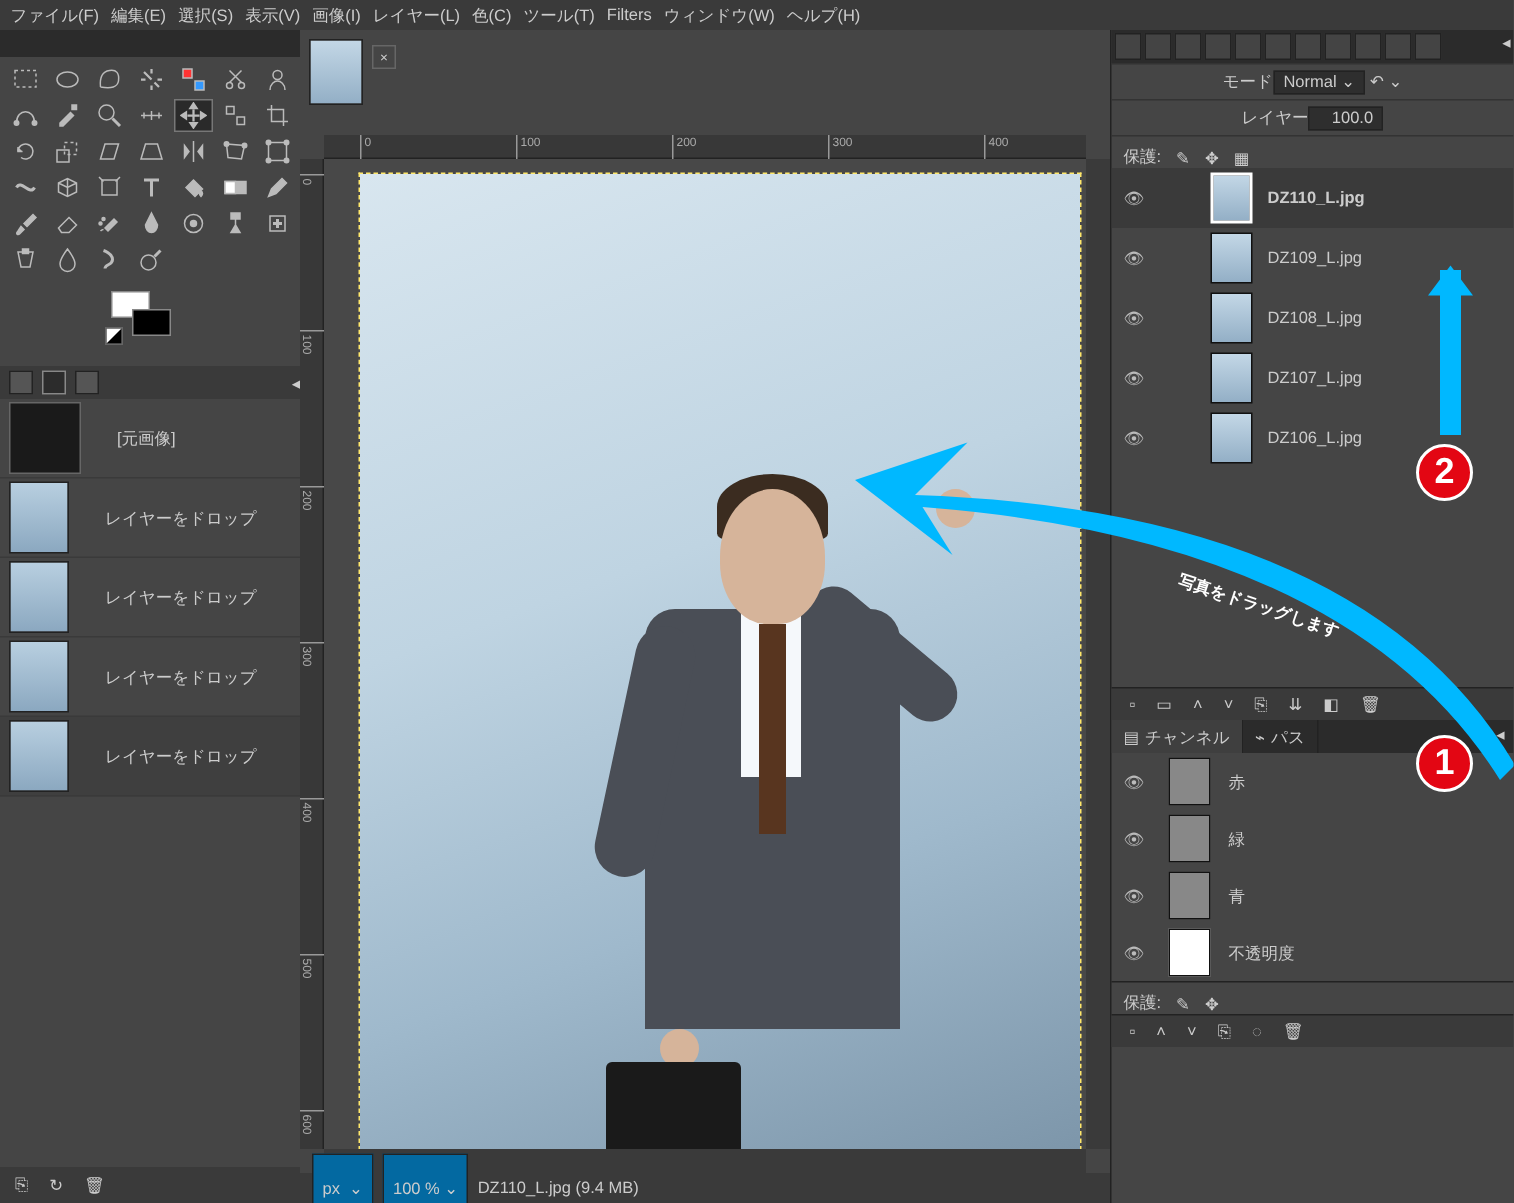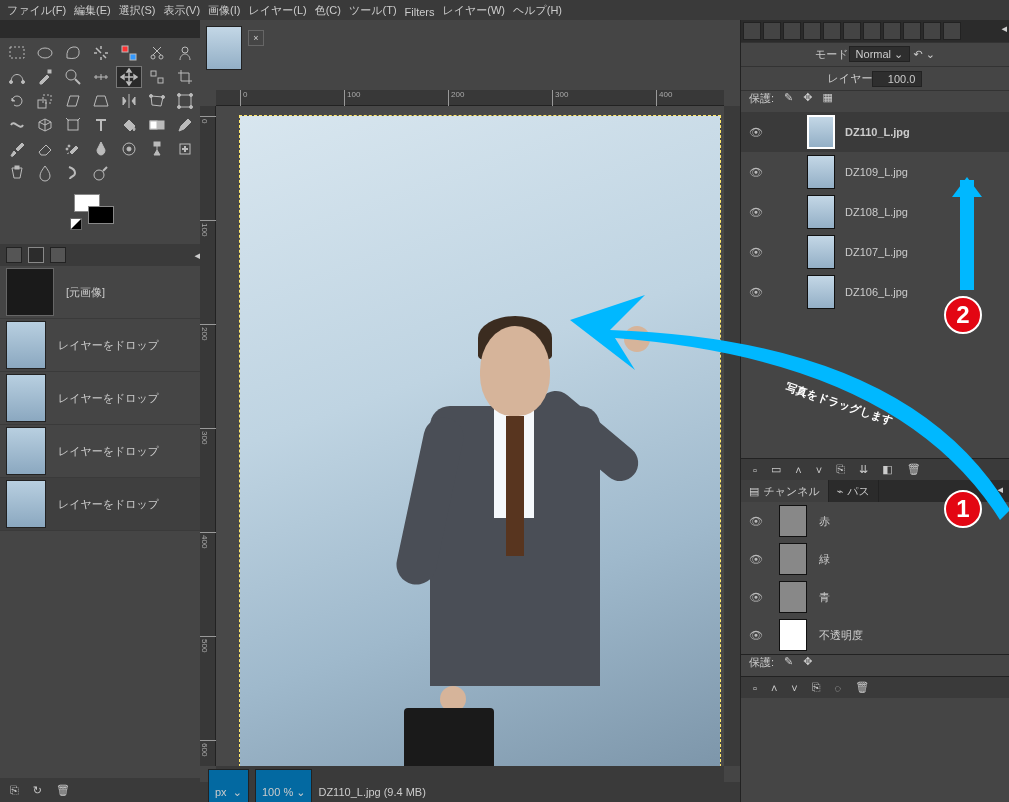--- a/index.html
+++ b/index.html
@@ -1,34 +1,34 @@
 <!DOCTYPE html>
 <html><head>
 <meta charset="utf-8">
 <style>
 *{margin:0;padding:0;box-sizing:border-box;font-family:"Meiryo",sans-serif;font-size:11px;color:#ccc;user-select:none}
 body{background:#454545;width:1009px;height:802px;overflow:hidden;position:relative}
-.menubar{height:20px;background:#3a3a3a;display:flex;align-items:flex-end;padding:0 4px;gap:2px}
+.menubar{height:20px;background:#3a3a3a;display:flex;align-items:center;padding:0 4px;gap:2px}
 .menubar span{padding:2px 3px;cursor:pointer}
 
 .left-col{position:absolute;left:0;top:20px;width:200px;height:782px;background:#454545}
 .tool-shapes{height:18px;background:#2b2b2b}
 .toolbox{padding:4px;display:grid;grid-template-columns:repeat(7,26px);gap:2px}
 .tool{width:26px;height:22px;display:flex;align-items:center;justify-content:center;color:#bbb;cursor:pointer}
 .tool svg{width:18px;height:18px;fill:#bbb;stroke:#bbb}
 .fgbg{height:50px;position:relative;margin-left:70px;margin-top:6px}
 .fgsw{position:absolute;width:26px;height:18px;background:#fff;border:1px solid #888;left:4px;top:0}
 .bgsw{position:absolute;width:26px;height:18px;background:#000;border:1px solid #888;left:18px;top:12px}
 .fgbg .mini{position:absolute;width:12px;height:12px;left:0;top:24px;background:linear-gradient(135deg,#fff 49%,#000 51%);border:1px solid #666}
 
 .dock-tabs{height:22px;display:flex;align-items:center;padding-left:6px;gap:6px;background:#3a3a3a}
 .dock-tabs .dt{width:16px;height:16px;background:#555;border:1px solid #222}
 .dock-tabs .dt.sel{background:#2c2c2c;border:1px solid #888}
 .undo-list{height:440px;overflow:auto;background:#454545}
-.urow{display:flex;align-items:center;height:53px;padding:2px 6px;gap:12px;border-bottom:1px solid #3a3a3a}
+.urow{display:flex;align-items:center;height:53px;padding:2px 6px;gap:24px;border-bottom:1px solid #3a3a3a}
 .urow.sel{background:#3f3f3f}
 .uthumb{width:40px;height:48px;background:linear-gradient(#b8cfe0,#8ba8c0);border:1px solid #222}
 .uthumb.plain{background:#1a1a1a;border:1px solid #666;width:48px;height:48px}
 
 .bottom-toolbar{position:absolute;bottom:0;left:0;right:0;height:24px;background:#3a3a3a;display:flex;align-items:center;gap:14px;padding:0 10px}
 
 .canvas-col{position:absolute;left:200px;top:20px;width:540px;height:782px;background:#454545}
 .filetab{height:50px;display:flex;align-items:flex-start;padding:6px}
 .ftthumb{width:36px;height:44px;background:linear-gradient(#c3d7e6,#93afc6);border:1px solid #222;margin-right:6px}
 .ftclose{width:16px;height:16px;border:1px solid #666;margin-top:4px;display:flex;align-items:center;justify-content:center;font-size:9px}
@@ -42,21 +42,21 @@
 .scrollbar-v{position:absolute;right:0;top:86px;bottom:36px;width:16px;background:#3a3a3a}
 .scrollbar-h{position:absolute;left:16px;right:16px;bottom:20px;height:16px;background:#3a3a3a}
 .statusbar{position:absolute;left:0;right:0;bottom:0;height:20px;background:#3a3a3a;display:flex;align-items:center;gap:6px;padding:0 8px}
 .statusbar .box{background:#0369a1;padding:16px 6px;border:1px solid #222}
 
 .right-col{position:absolute;right:0;top:20px;width:269px;height:782px;background:#454545;border-left:1px solid #222}
 .tab-icons{height:22px;background:#2b2b2b;display:flex;gap:2px;padding:2px}
 .tab-icons .ti{width:18px;height:18px;background:#444;border:1px solid #222}
 .prop-row{display:flex;align-items:center;height:24px;padding:0 8px;justify-content:center;border-top:1px solid #333}
 .prop-row select,.prop-row .val{background:#2e2e2e;border:1px solid #222;padding:1px 6px;color:#ccc}
-.lock-row{display:flex;align-items:flex-start;height:22px;padding:0 8px;gap:10px;border-top:1px solid #333}
+.lock-row{display:flex;align-items:flex-end;height:22px;padding:0 8px;gap:10px;border-top:1px solid #333}
 
 .layers{height:346px;overflow:auto}
 .lrow{display:flex;align-items:center;height:40px;padding:2px 8px;gap:10px}
 .lrow.sel{background:#3a3a3a}
 .eye{width:18px;color:#bbb}
 .lthumb{width:28px;height:34px;background:linear-gradient(#c3d7e6,#93afc6);border:1px solid #111;margin-left:30px}
 .lrow.sel .lthumb{border:2px solid #fff}
 
 .layer-bbar{height:22px;background:#3a3a3a;display:flex;align-items:center;gap:14px;padding:0 12px;border-top:1px solid #222}
 
@@ -92,21 +92,21 @@
 <div class="menubar">
   <span>ファイル(F)</span>
   <span>編集(E)</span>
   <span>選択(S)</span>
   <span>表示(V)</span>
   <span>画像(I)</span>
   <span>レイヤー(L)</span>
   <span>色(C)</span>
   <span>ツール(T)</span>
   <span>Filters</span>
-  <span>レイヤー(W)</span>
+  <span>ウィンドウ(W)</span>
   <span>ヘルプ(H)</span>
 </div>
 
 <div class="left-col">
   <div class="tool-shapes"></div>
   <div class="toolbox">
     <div class="tool">
         <svg viewBox="0 0 18 18">
           <rect x="2" y="3" width="14" height="11" fill="none" stroke-dasharray="2"></rect>
         </svg>

